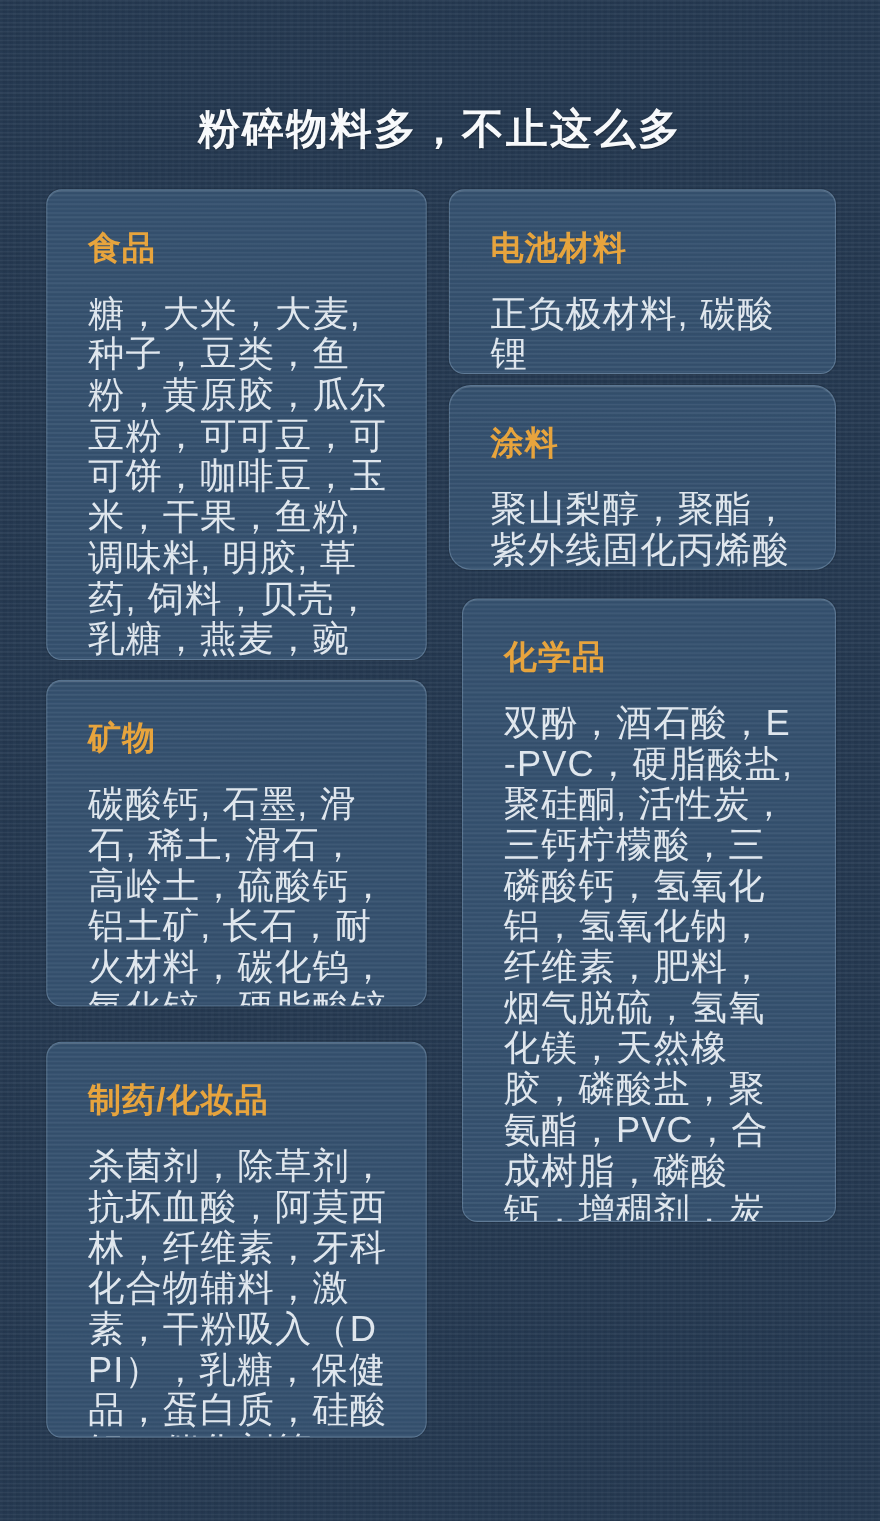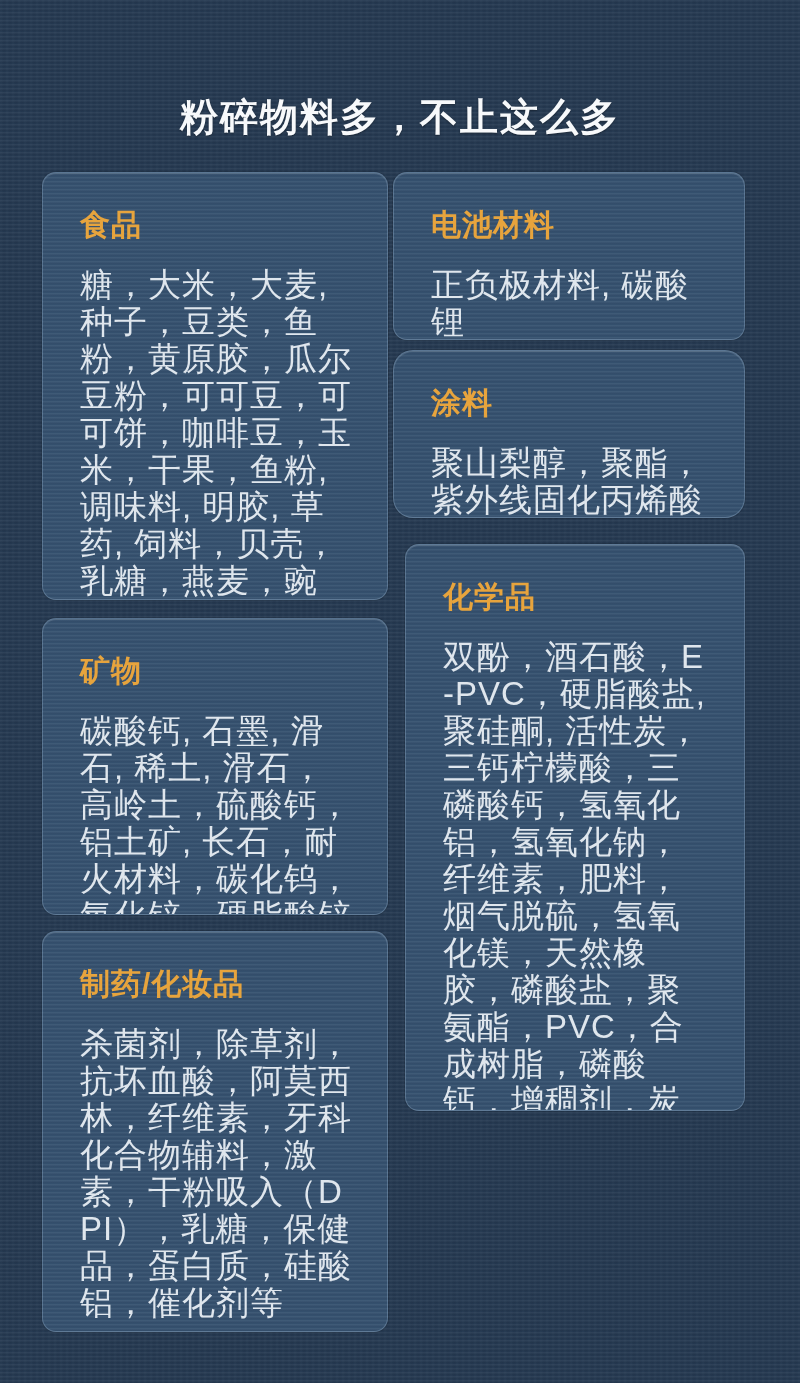--- a/index.html
+++ b/index.html
@@ -33,21 +33,21 @@
     letter-spacing: 2px;
     color: #f7f9fb;
     text-shadow: 0 1px 2px rgba(0,0,0,0.35);
   }
   .columns {
     position: absolute;
     top: 172px;
     left: 42px;
     right: 40px;
     display: flex;
-    gap: 5px;
+    gap: 20px;
   }
   .col { display: flex; flex-direction: column; }
   .col-left  { width: 346px; }
   .col-right { width: 352px; }
   .card {
     box-sizing: border-box;
     background-color: #35516f;
     background-image:
       repeating-linear-gradient(180deg,
         rgba(255,255,255,0.05) 0px, rgba(255,255,255,0.05) 1px,
@@ -70,21 +70,21 @@
     margin: 0;
     font-size: 33px;
     line-height: 37px;
     letter-spacing: 1px;
     color: #dfe6ed;
     word-break: break-all;
   }
   
   .card-food      { height: 428px; margin-bottom: 18px; }
   .card-minerals  { height: 297px; margin-bottom: 16px; }
-  .card-pharma    { height: 401px; }
+  .card-pharma    { height: 360px; margin-top: 16px; }
   .card-battery   { height: 168px; margin-bottom: 10px; }
   .card-coatings  { height: 168px; margin-bottom: 26px; border-radius: 20px; }
   .card-chemicals { height: 567px; margin-left: 12px; }
 </style>
 </head>
 <body>
 
 <div class="page">
   <h1 class="title">粉碎物料多，不止这么多</h1>
 

